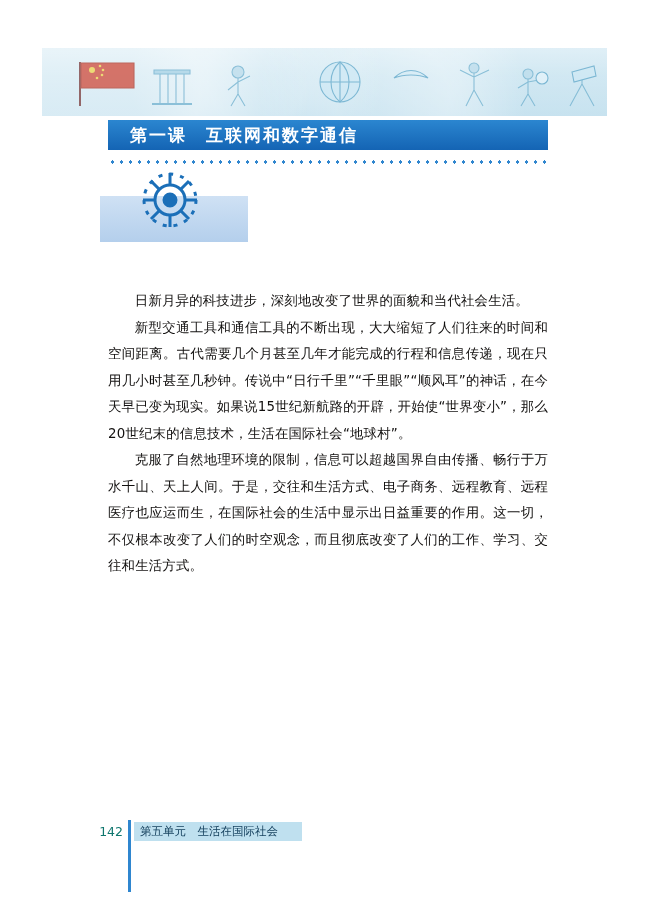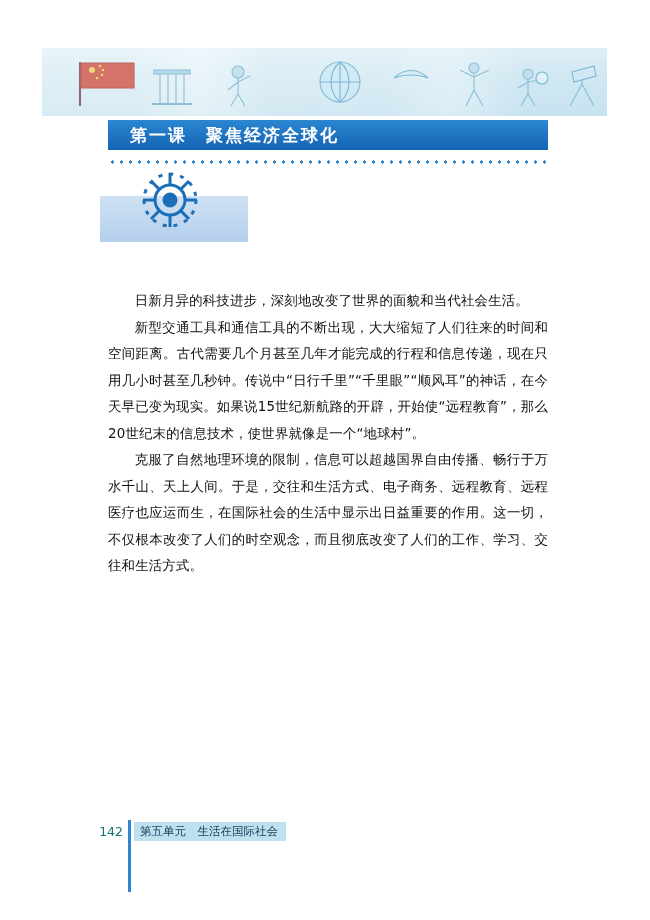--- a/index.html
+++ b/index.html
@@ -146,21 +146,21 @@
     width: 28px;
     text-align: right;
     font-size: 12.5px;
     color: #0f766e;
   }
   .footer-band {
     position: absolute;
     left: 134px;
     top: 822px;
     height: 17px;
-    padding: 2px 8px 0 6px;
+    padding: 2px 24px 0 6px;
     background: #bfe0ef;
     color: #17425f;
     font-size: 11.5px;
     white-space: nowrap;
   }
 </style>
 </head>
 <body>
 
 <div class="page">
@@ -200,38 +200,38 @@
         <path d="M486 31 L486 46 M486 34 L476 40 M486 34 L497 32 M486 46 L479 58 M486 46 L493 58" stroke="#6fb0ce"></path>
         <circle cx="500" cy="30" r="6" fill="#e6f4fb" stroke="#5fa7c9"></circle>
 
         <path d="M528 58 L540 36 M552 58 L540 36 M540 36 L540 30" stroke="#6fb0ce"></path>
         <path d="M530 24 L552 18 L554 28 L532 34 Z" fill="#cfe9f5" stroke="#5fa7c9"></path>
       </g>
     </svg>
   </div>
 
   <div class="title-bar">
-    <div class="title-text">第一课　聚焦经济全球化</div>
+    <div class="title-text">第一课　互联网和数字通信</div>
   </div>
   <div class="dot-rule"></div>
 
   <div class="emblem-box"></div>
   <svg class="emblem-wheel" viewBox="0 0 60 60">
     <g stroke="#1b6fb8" stroke-width="3" fill="none">
       <circle cx="30" cy="30" r="15"></circle>
       <circle cx="30" cy="30" r="6" fill="#1b6fb8"></circle>
       <path d="M30 3 L30 16 M30 44 L30 57 M3 30 L16 30 M44 30 L57 30"></path>
       <path d="M11 11 L20 20 M40 40 L49 49 M49 11 L40 20 M20 40 L11 49"></path>
       <circle cx="30" cy="30" r="26" stroke-dasharray="4 7"></circle>
     </g>
   </svg>
 
   <div class="body-text">
     <p>日新月异的科技进步，深刻地改变了世界的面貌和当代社会生活。</p>
-    <p>新型交通工具和通信工具的不断出现，大大缩短了人们往来的时间和空间距离。古代需要几个月甚至几年才能完成的行程和信息传递，现在只用几小时甚至几秒钟。传说中“日行千里”“千里眼”“顺风耳”的神话，在今天早已变为现实。如果说15世纪新航路的开辟，开始使“远程教育”，那么20世纪末的信息技术，使世界就像是一个“地球村”。</p>
+    <p>新型交通工具和通信工具的不断出现，大大缩短了人们往来的时间和空间距离。古代需要几个月甚至几年才能完成的行程和信息传递，现在只用几小时甚至几秒钟。传说中“日行千里”“千里眼”“顺风耳”的神话，在今天早已变为现实。如果说15世纪新航路的开辟，开始使“世界变小”，那么20世纪末的信息技术，生活在国际社会“地球村”。</p>
     <p>克服了自然地理环境的限制，信息可以超越国界自由传播、畅行于万水千山、天上人间。于是，交往和生活方式、电子商务、远程教育、远程医疗也应运而生，在国际社会的生活中显示出日益重要的作用。这一切，不仅根本改变了人们的时空观念，而且彻底改变了人们的工作、学习、交往和生活方式。</p>
   </div>
 
   <div class="page-number">142</div>
   <div class="footer-rule"></div>
   <div class="footer-band">第五单元　生活在国际社会</div>
 
 </div>
 
 </body></html>

